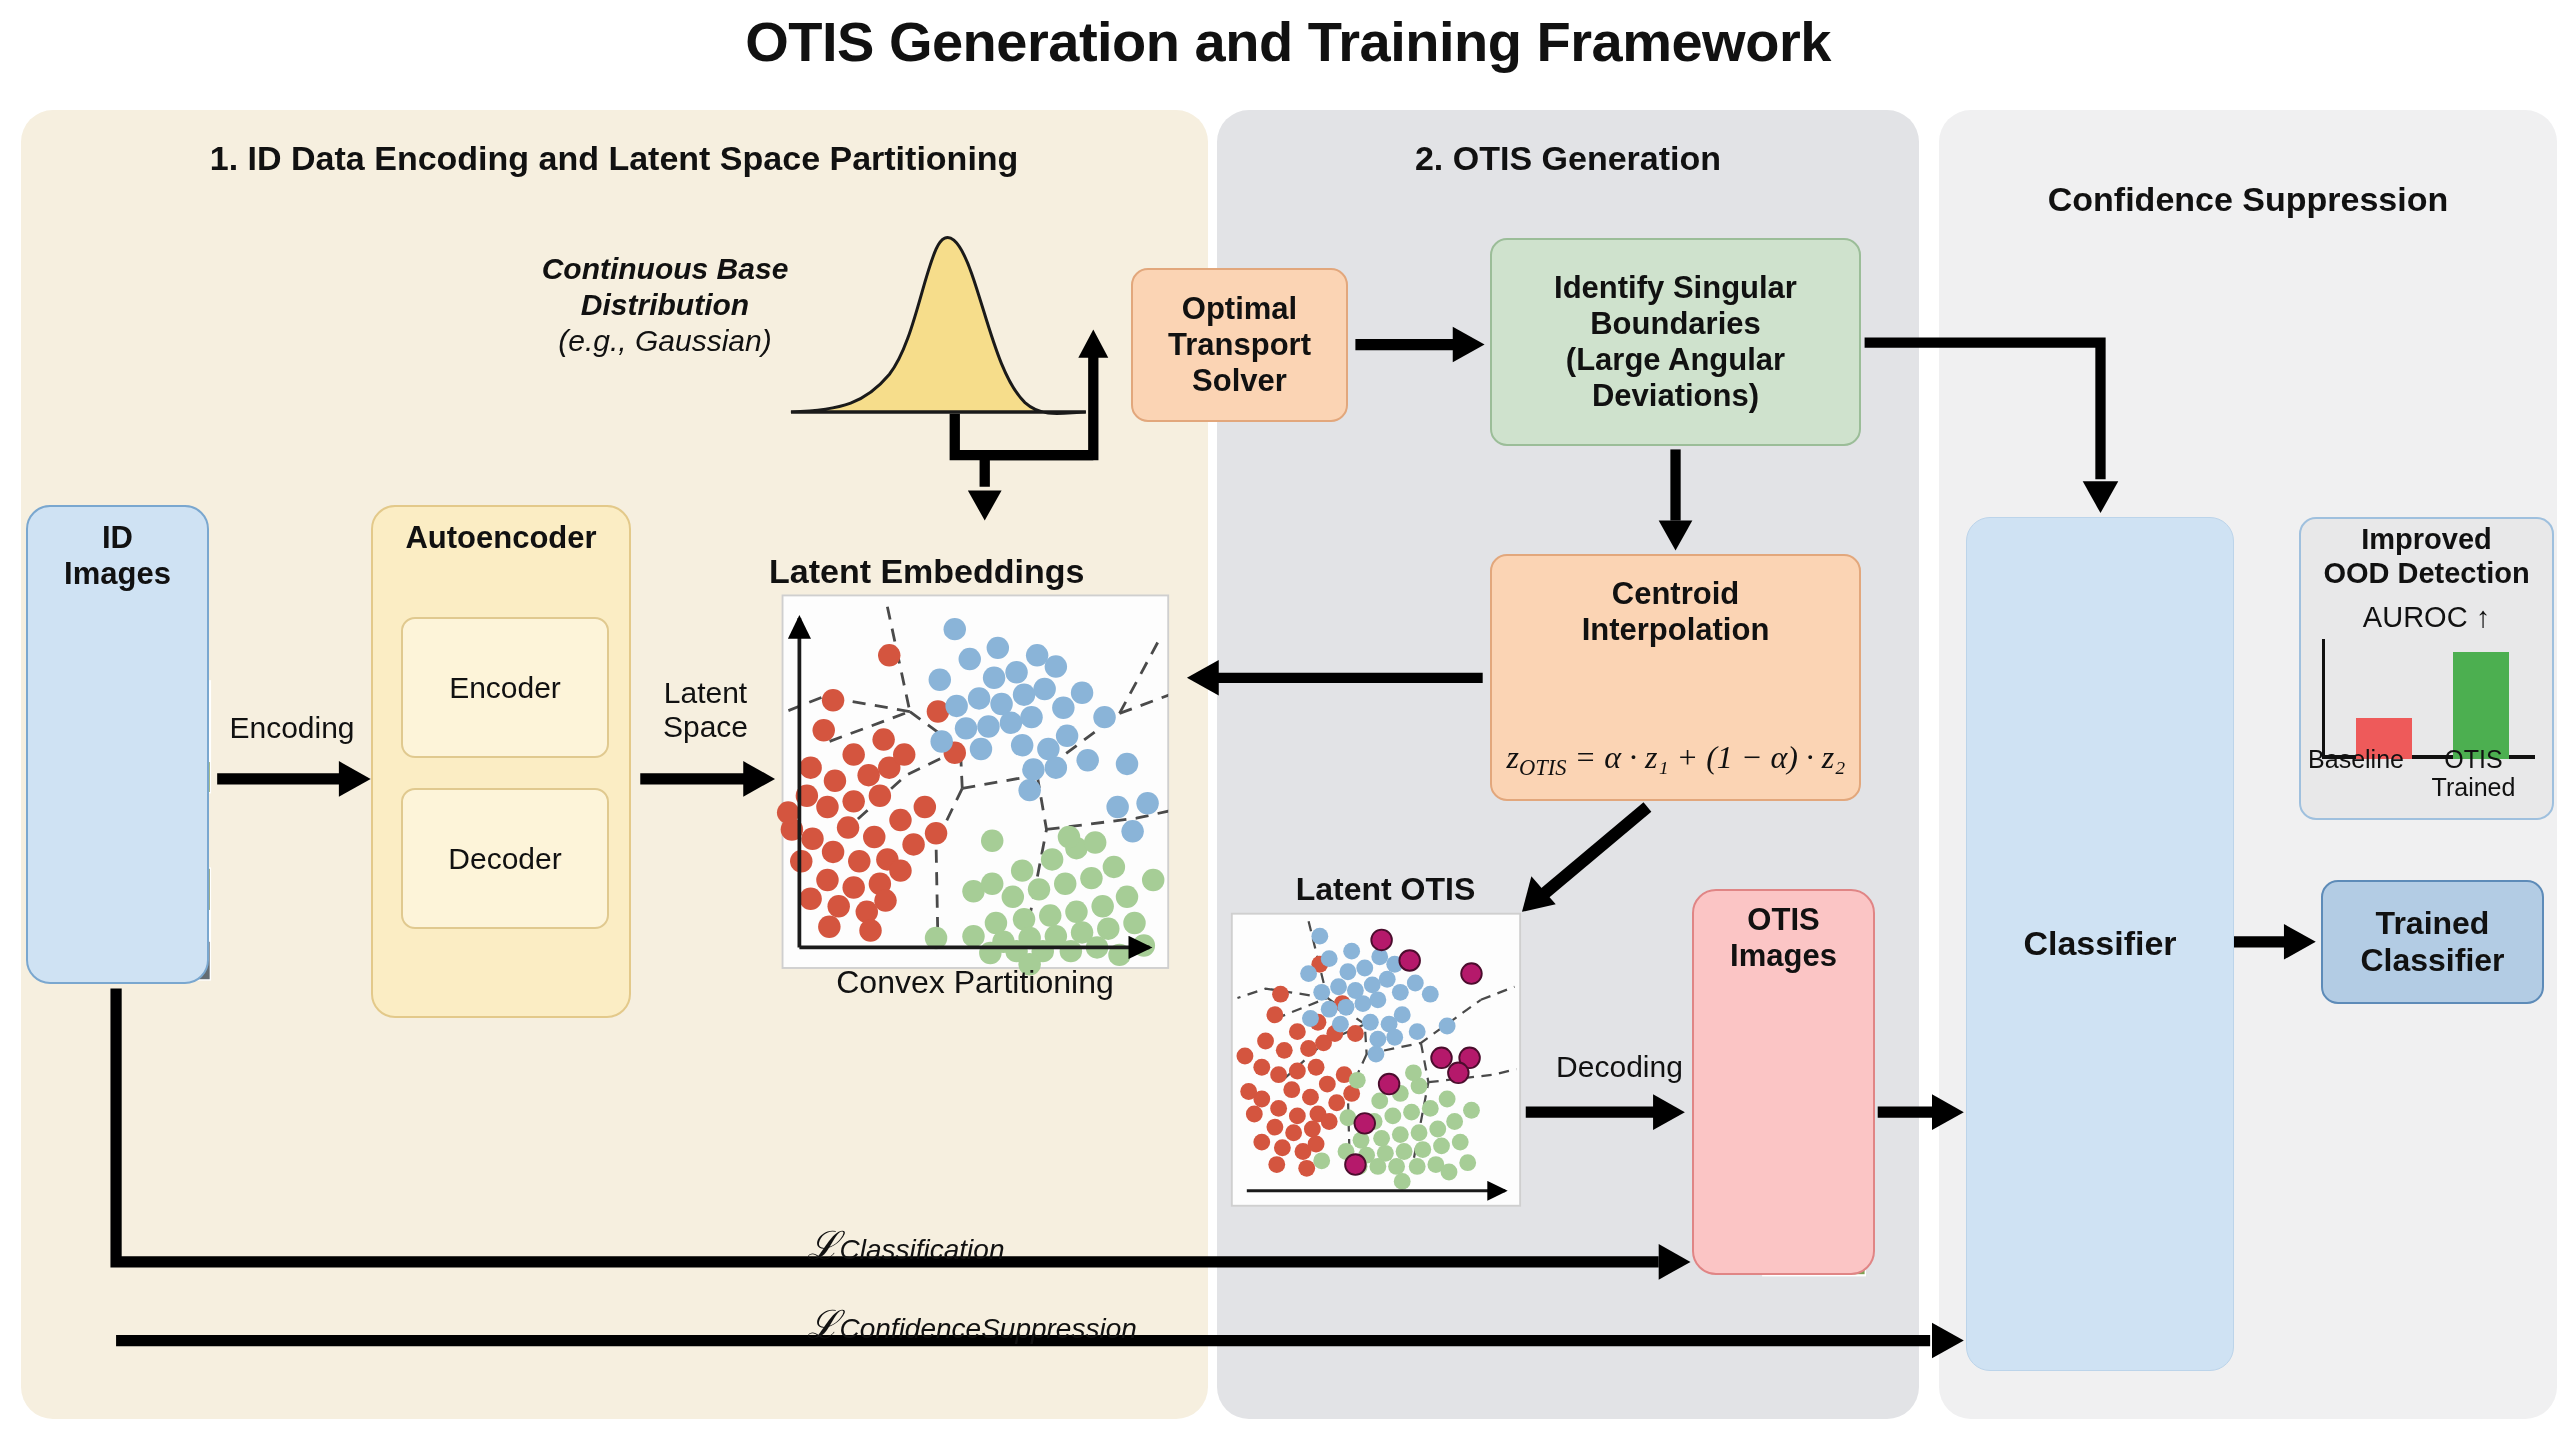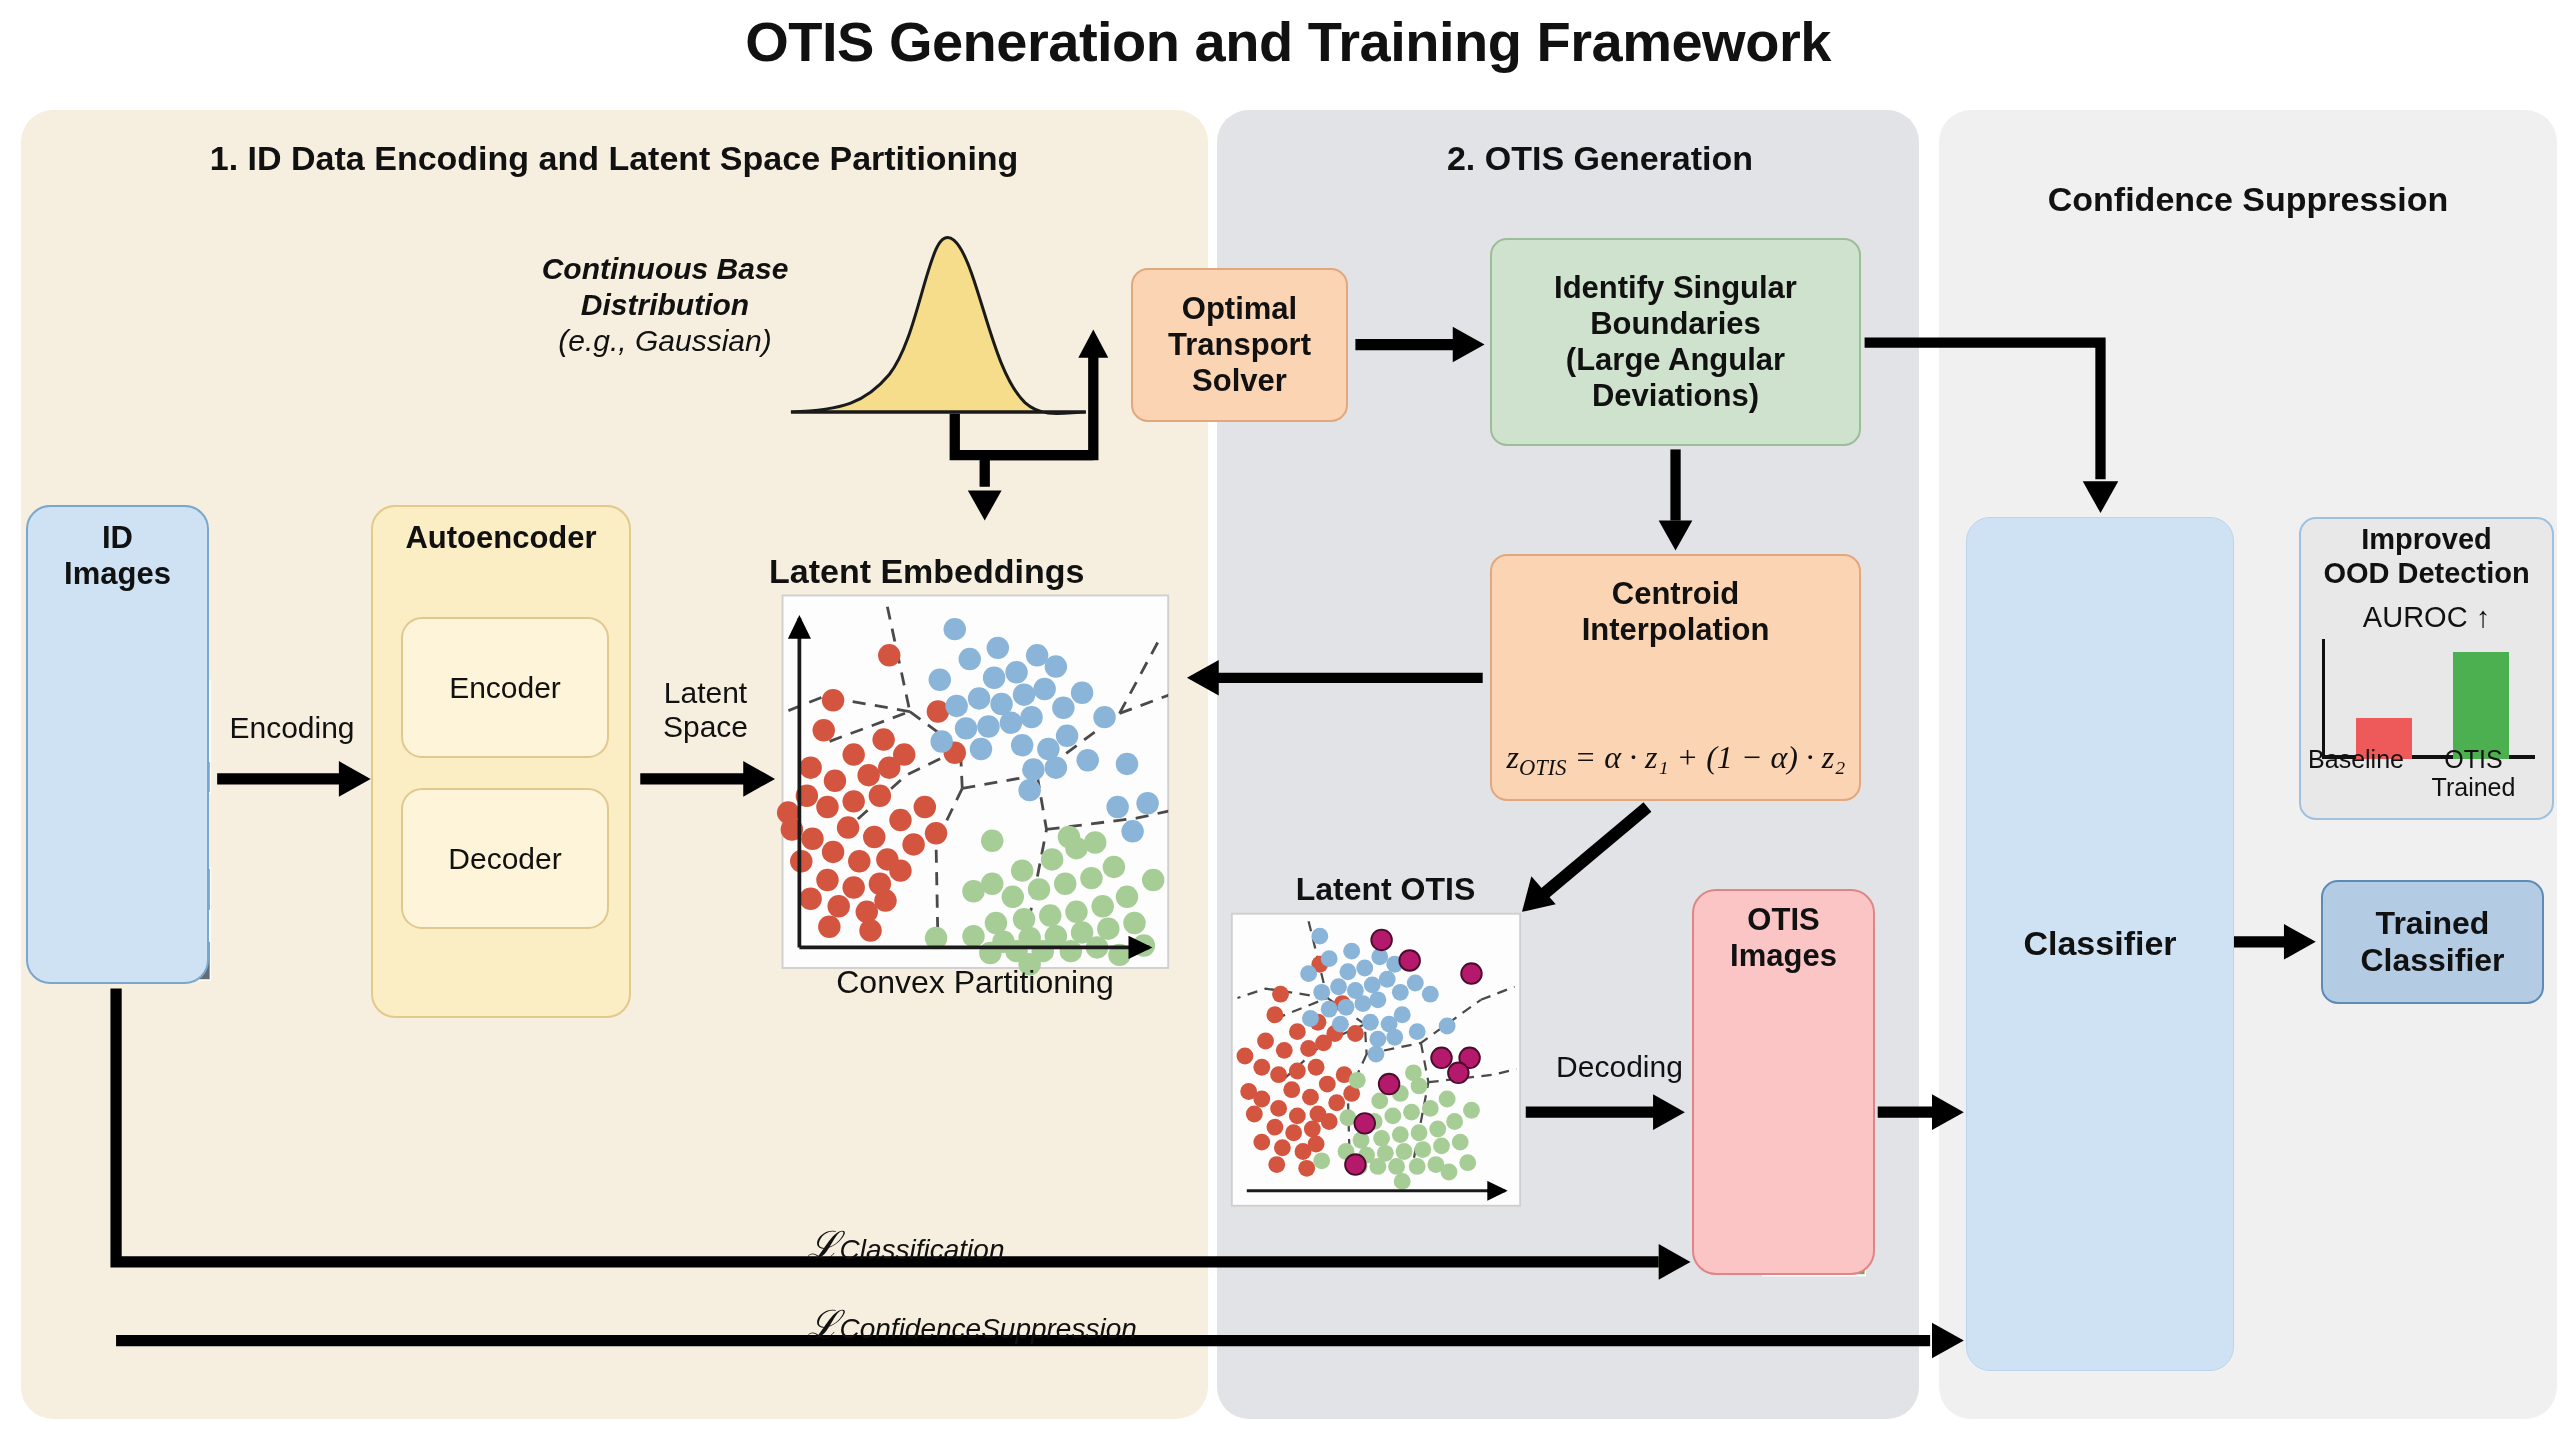--- a/index.html
+++ b/index.html
@@ -18,21 +18,21 @@
   
   .box{position:absolute;border-radius:17px;display:flex;flex-direction:column;
        align-items:center;justify-content:center;text-align:center;font-weight:bold;color:#111;
        box-sizing:border-box;}
   .box .t{line-height:1.16;}
   #id-images{left:26px;top:505px;width:183px;height:479px;background:#cfe2f3;border:2.8px solid #7aa7cf;
              border-radius:24px;justify-content:flex-start;padding-top:13px;font-size:31px;}
   #autoencoder{left:371px;top:505px;width:260px;height:513px;background:#fbedc4;border:2.8px solid #e3c98a;
                border-radius:24px;justify-content:flex-start;padding-top:13px;font-size:31px;}
   .inner-box{position:absolute;left:28px;width:204px;height:137px;background:#fdf4d9;
-             border:2.8px solid #e0c98f;border-radius:21px;display:flex;align-items:center;
+             border:2.8px solid #e0c98f;border-radius:14px;display:flex;align-items:center;
              justify-content:center;font-size:30px;font-weight:normal;color:#111;}
   #ot-solver{left:1131px;top:268px;width:217px;height:154px;background:#fbd4b4;border:2.8px solid #e2a77c;
              font-size:31px;}
   #identify-sb{left:1490px;top:238px;width:371px;height:208px;background:#cfe2cd;border:2.8px solid #9bbd98;
                font-size:31px;}
   #centroid{left:1490px;top:554px;width:371px;height:247px;background:#fbd4b4;border:2.8px solid #e2a77c;
             justify-content:flex-start;padding-top:20px;font-size:31px;}
   #otis-images{left:1692px;top:889px;width:183px;height:386px;background:#fbc5c5;border:2.8px solid #e08585;
                border-radius:24px;justify-content:flex-start;padding-top:11.2px;font-size:31px;}
   #classifier{left:1966px;top:517px;width:268px;height:854px;background:#cfe2f3;border:1.9px solid #bcd4ea;
@@ -69,21 +69,21 @@
   .bar{position:absolute;bottom:0;}
   #ood-xlabels{position:absolute;left:0;top:227px;width:100%;display:flex;font-size:25px;font-weight:normal;}
 </style>
 </head>
 <body>
 
 <div class="abs panel" id="panel1">
   <div class="panel-title" style="top:28px;">1. ID Data Encoding and Latent Space Partitioning</div>
 </div>
 <div class="abs panel" id="panel2">
-  <div class="panel-title" style="top:28px;padding-left:32px;">2. OTIS Generation</div>
+  <div class="panel-title" style="top:28px;">2. OTIS Generation</div>
 </div>
 <div class="abs panel" id="panel3">
   <div class="panel-title" style="top:69px;">Confidence Suppression</div>
 </div>
 
 <div class="abs" id="title">OTIS Generation and Training Framework</div>
 
 <svg id="vec" viewBox="0 0 2752 1536">
   <defs>
     <marker id="ah" markerWidth="7" markerHeight="7" refX="5.6" refY="3.1" orient="auto">

